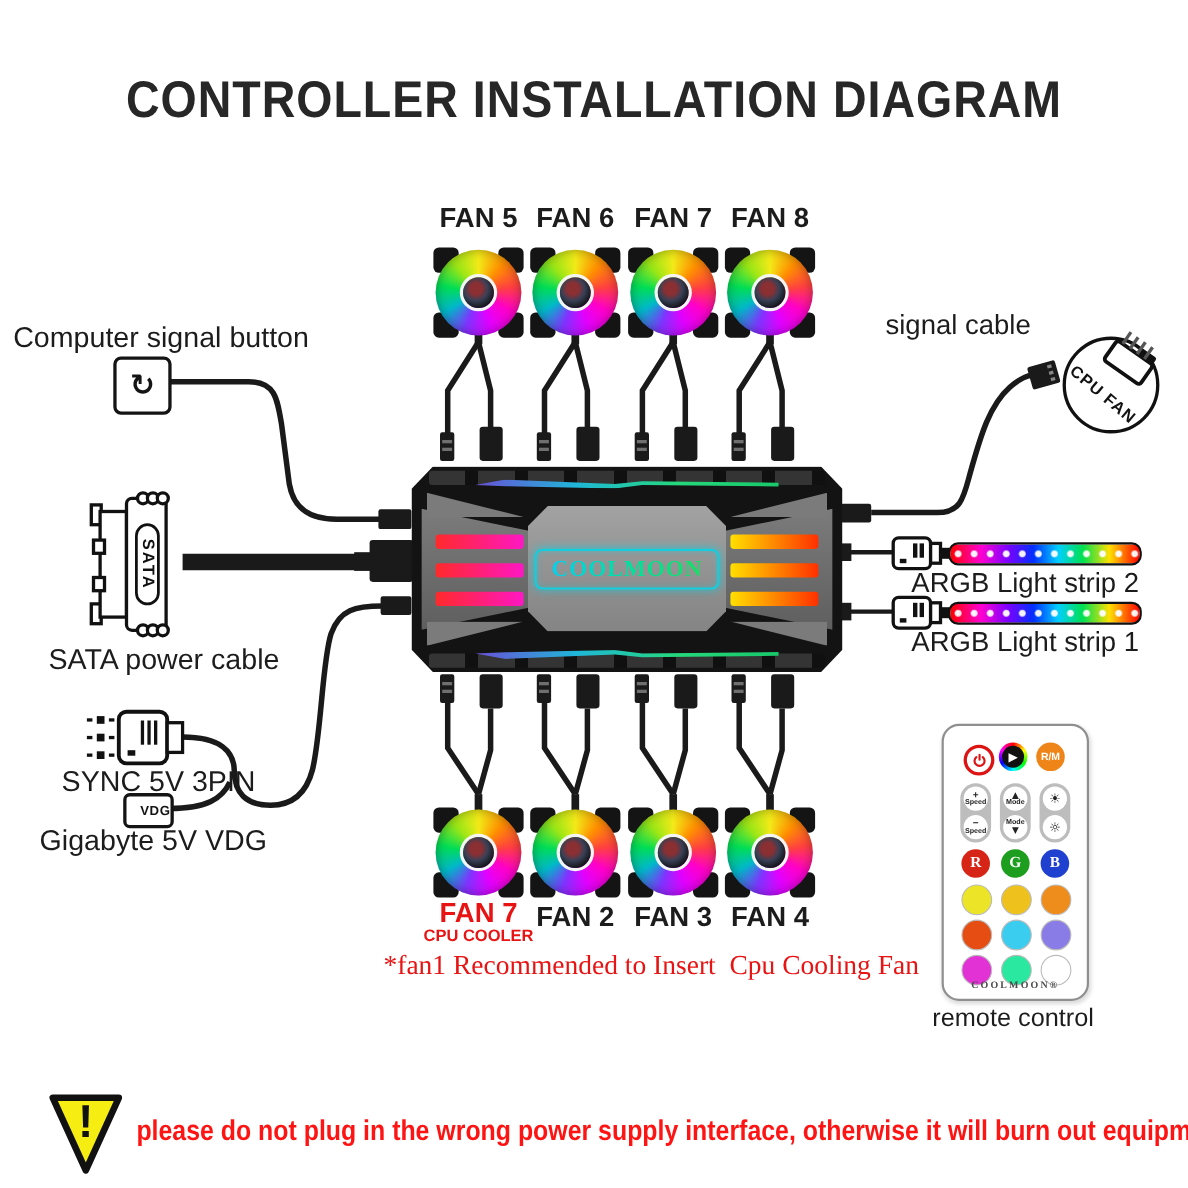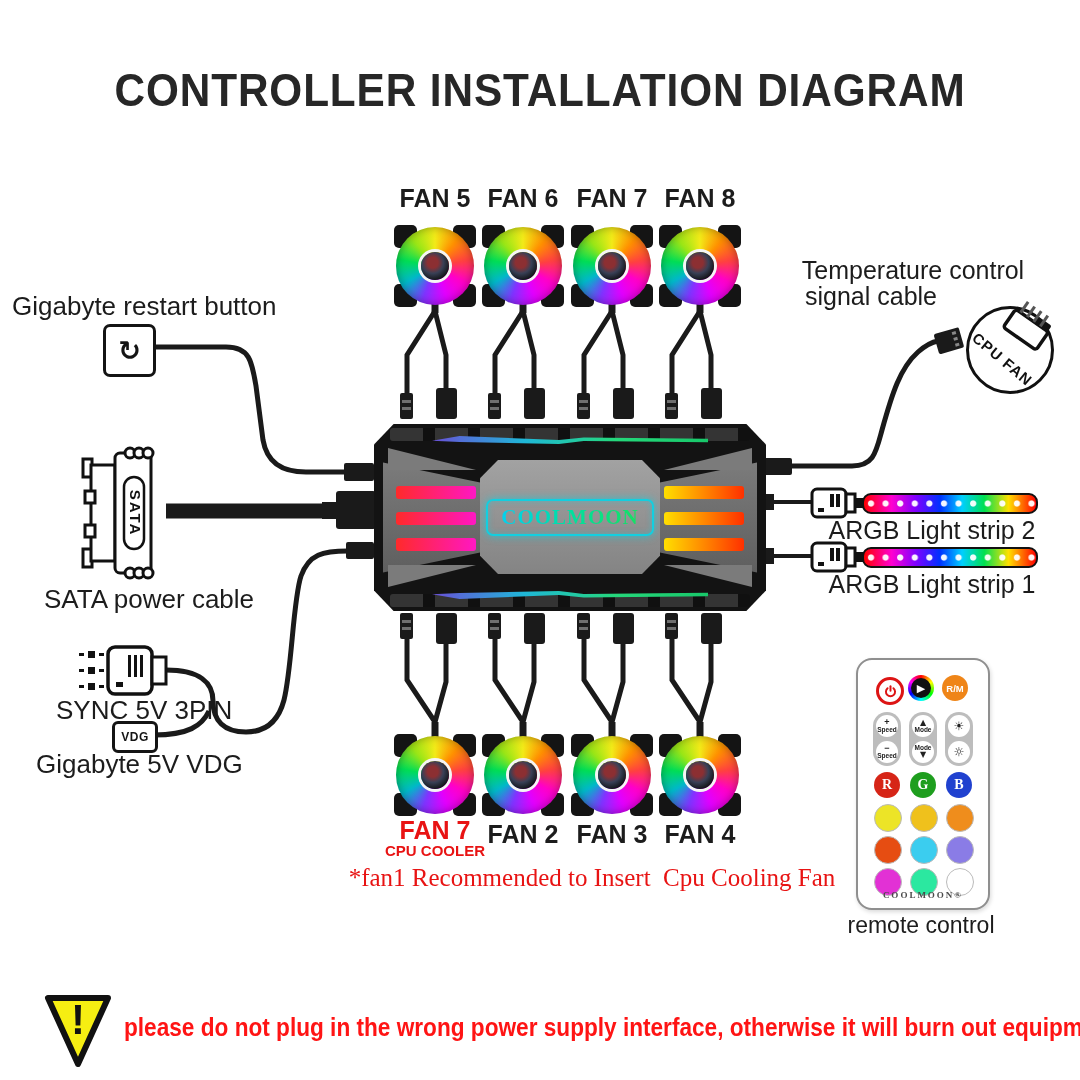--- a/index.html
+++ b/index.html
@@ -54,21 +54,21 @@
   .ctl-wedge.tl{left:14px;top:24px;clip-path:polygon(0 0,100% 100%,0 100%);}
   .ctl-wedge.tr{right:14px;top:24px;clip-path:polygon(100% 0,100% 100%,0 100%);}
   .ctl-wedge.bl{left:14px;bottom:24px;clip-path:polygon(0 0,100% 0,0 100%);}
   .ctl-wedge.br{right:14px;bottom:24px;clip-path:polygon(0 0,100% 0,100% 100%);}
 
   
   .restart-btn{position:absolute;left:103px;top:324px;width:47px;height:47px;border:3px solid #141414;border-radius:7px;
     display:flex;align-items:center;justify-content:center;z-index:2;background:#fff;}
   .restart-btn span{font-family:"DejaVu Sans",sans-serif;font-size:27px;font-weight:700;color:#141414;line-height:1;}
   .vdg-box{position:absolute;left:112px;top:721px;width:40px;height:26px;border:3px solid #141414;border-radius:6px;background:#fff;
-    display:flex;align-items:center;justify-content:center;font-size:12px;font-weight:700;letter-spacing:.5px;color:#141414;z-index:2;}
+    display:flex;align-items:center;justify-content:flex-end;font-size:12px;font-weight:700;letter-spacing:.5px;color:#141414;z-index:2;}
 
   
   .cpufan-circle{position:absolute;left:966px;top:306px;width:82px;height:82px;border:3.5px solid #111;border-radius:50%;background:#fff;z-index:2;}
   .cpufan-text{position:absolute;left:11px;top:20px;transform:rotate(40deg);transform-origin:left top;
     font-size:15px;font-weight:700;letter-spacing:1px;color:#111;white-space:nowrap;}
   .cpufan-header{position:absolute;right:-6px;top:-8px;}
   .serif{font-family:"Liberation Serif",serif;}
 
   .strip{position:absolute;width:172px;height:17px;border:2.5px solid #111;border-radius:9px;overflow:hidden;z-index:2;
     background:linear-gradient(90deg,#ff0000,#ff00d0 16%,#8000ff 30%,#0030ff 44%,#00cfff 57%,#00e050 70%,#ffe000 84%,#ff6000 93%,#ff0000);}
@@ -284,21 +284,21 @@
     <span class="bar lb" style="top:88px"></span>
     <span class="bar lb" style="top:114px"></span>
     <span class="bar rb" style="top:62px"></span>
     <span class="bar rb" style="top:88px"></span>
     <span class="bar rb" style="top:114px"></span>
     <div class="ctl-center">
       <div class="brand-badge">COOLMOON</div>
     </div>
   </div>
 
-  <div class="lbl" style="left:12px;top:291px;font-size:26px">Gigabyte restart button</div>
+  <div class="lbl" style="left:12px;top:291px;font-size:26px">Computer signal button</div>
   <div class="restart-btn">
       <span>↻</span>
     </div>
 
   <svg class="abs" style="left:80px;top:445px;z-index:2" width="94" height="136" viewBox="0 0 94 136">
     <g stroke="#111" stroke-width="3" fill="#fff">
       <rect x="3" y="14" width="9" height="18"></rect>
         <rect x="3" y="104" width="9" height="18"></rect>
       <rect x="11" y="20" width="24" height="96"></rect>
       <rect x="5" y="46" width="10" height="12"></rect>
@@ -335,21 +335,20 @@
     <rect x="40" y="38" width="7" height="5" fill="#111"></rect>
     <rect x="76" y="13" width="14" height="27" fill="#fff" stroke="#111" stroke-width="3"></rect>
   </svg>
   <div class="lbl" style="left:56px;top:695px;font-size:26px">SYNC 5V 3PIN</div>
 
   <div class="vdg-box">
       <span>VDG</span>
     </div>
   <div class="lbl" style="left:36px;top:749px;font-size:26px">Gigabyte 5V VDG</div>
 
-  <div class="lbl ctr" style="left:913px;top:256px;font-size:25px">Temperature control</div>
   <div class="lbl ctr" style="left:871px;top:282px;font-size:25px">signal cable</div>
 
   <div class="cpufan-circle">
     <svg class="cpufan-header" width="60" height="54" viewBox="0 0 60 54">
       <g transform="rotate(35 30 27)">
         <rect x="10" y="18" width="40" height="22" rx="3" fill="#fff" stroke="#111" stroke-width="3.5"></rect>
         <rect x="32" y="11" width="17" height="8" rx="2" fill="#111"></rect>
         <g stroke="#555" stroke-width="3">
             <line x1="16" y1="18" x2="16" y2="5"></line>
             <line x1="24" y1="18" x2="24" y2="5"></line>

